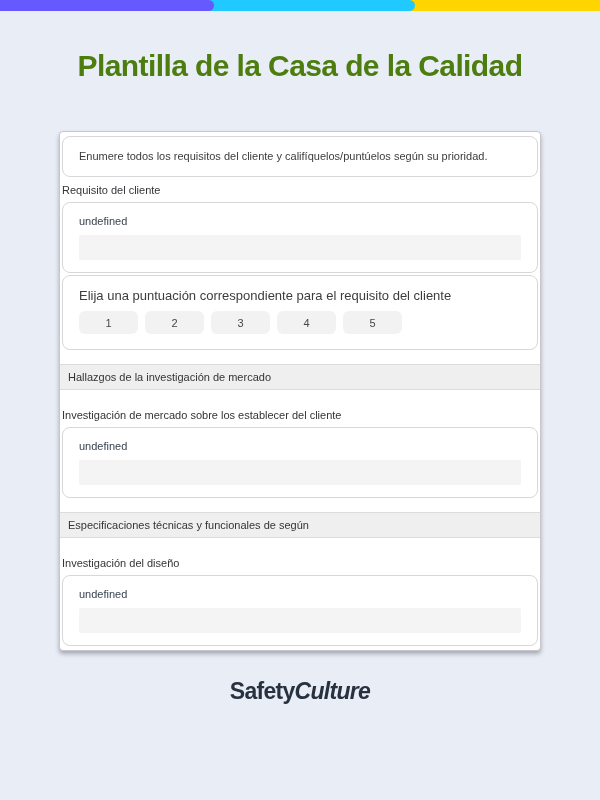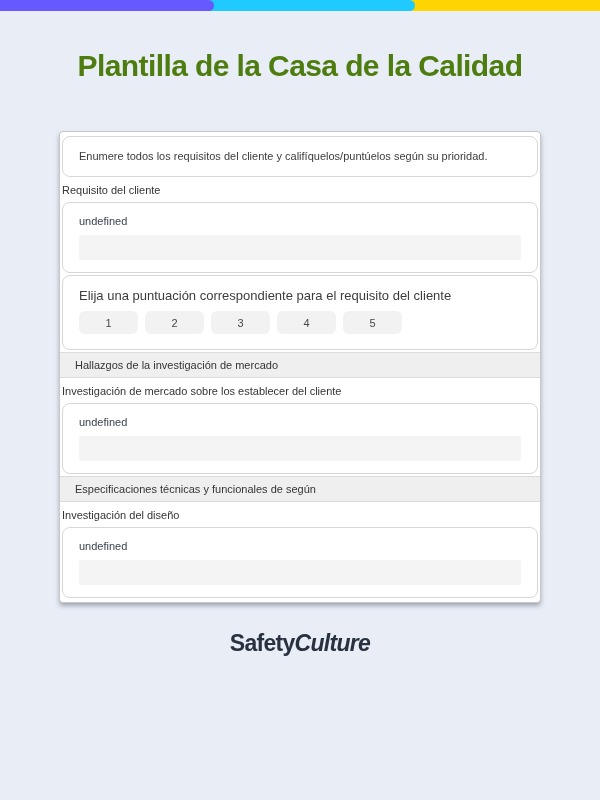--- a/index.html
+++ b/index.html
@@ -40,21 +40,21 @@
     box-sizing:border-box;
   }
   .note-box { padding:12px 16px; }
   .note-text { margin:0; font-size:11px; line-height:15px; color:#3c3c3e; }
 
   .row-label {
     padding:5px 2px 4px; font-size:11px; color:#333437;
   }
 
   .band {
-    margin:2px 0; padding:6px 15px;
+    margin:14px 0; padding:6px 8px;
     background:#efefef;
     border-top:1px solid #dcdcde; border-bottom:1px solid #dcdcde;
     font-size:11px; color:#333437;
   }
 
   .field-box { padding:12px 16px; }
   .field-label { font-size:11px; color:#39434f; margin-bottom:8px; }
   .text-input {
     display:block; width:100%; height:25px;
     background:#f4f4f4; border:none; border-radius:2px;

